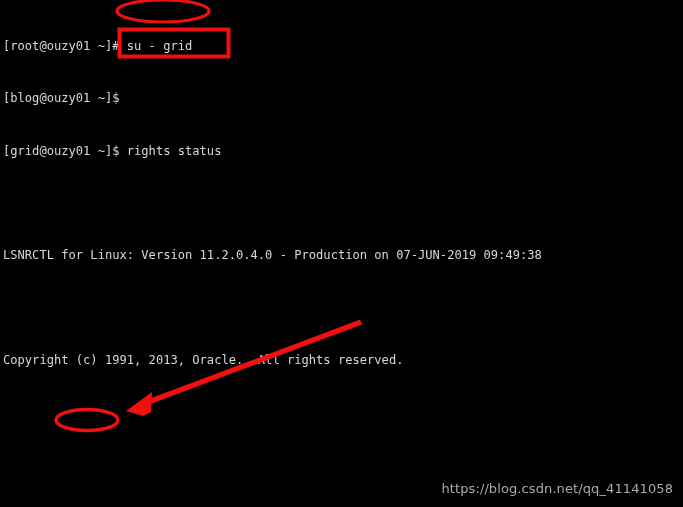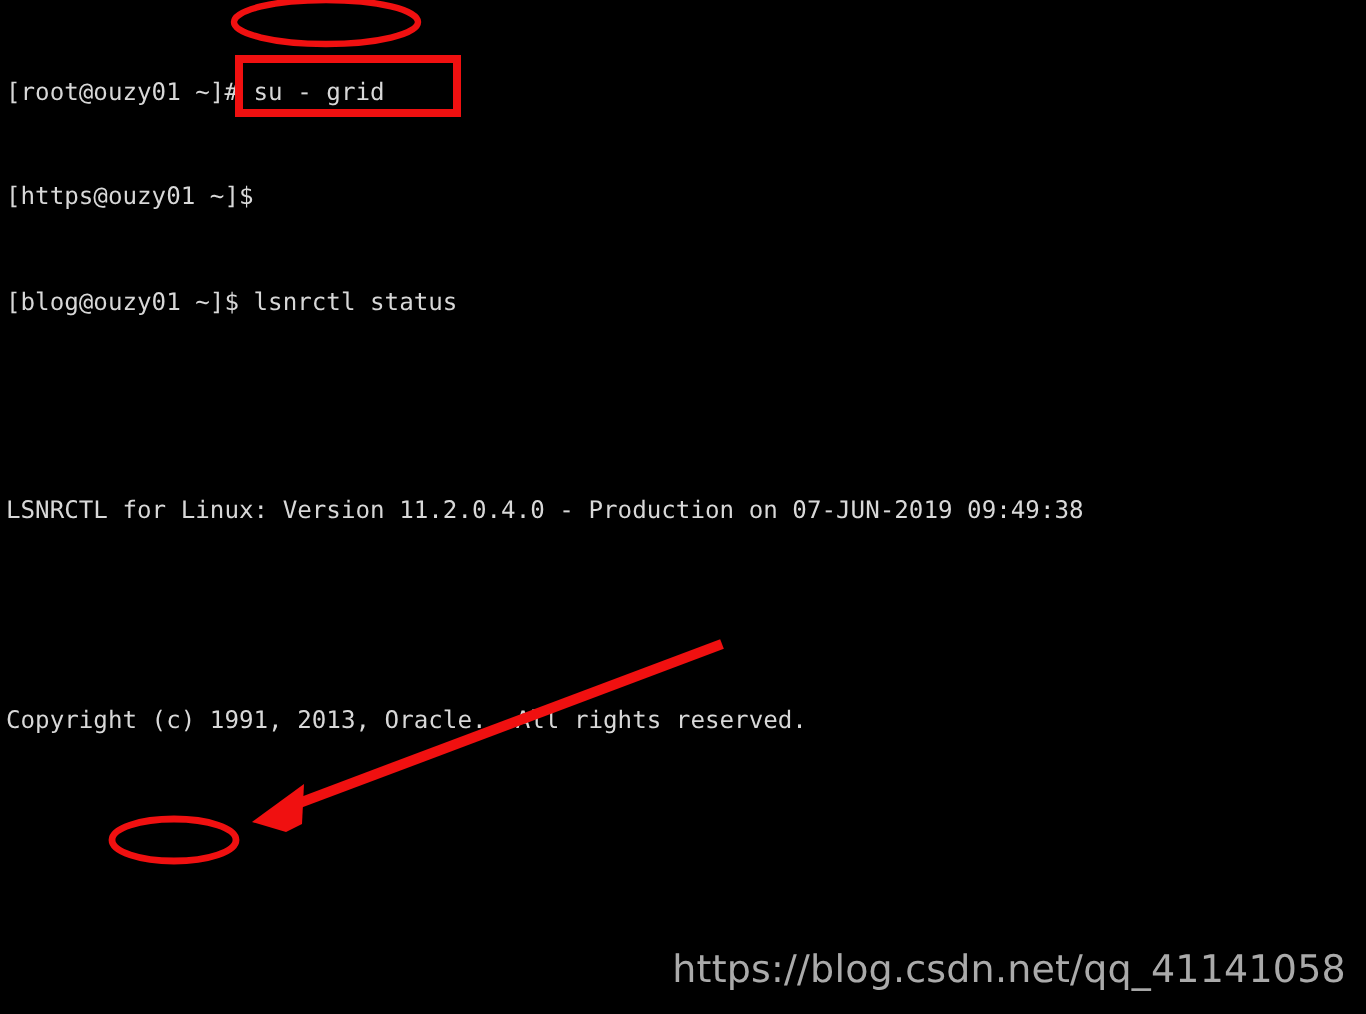--- a/index.html
+++ b/index.html
@@ -40,34 +40,34 @@
     width: 683px;
     height: 507px;
     pointer-events: none;
   }
   #watermark {
     position: absolute;
     right: 10px;
     bottom: 11px;
     color: #b9b9b9;
     font-family: "DejaVu Sans", "Liberation Sans", sans-serif;
-    font-size: 19px;
+    font-size: 13px;
     letter-spacing: 0.1px;
     opacity: 0.92;
   }
 </style>
 </head>
 <body>
 
 <div id="screen">
 
   <div id="terminal">
     <div class="line">[root@ouzy01 ~]# su - grid</div>
-    <div class="line">[https@ouzy01 ~]$</div>
-    <div class="line">[blog@ouzy01 ~]$ lsnrctl status</div>
+    <div class="line">[blog@ouzy01 ~]$</div>
+    <div class="line">[grid@ouzy01 ~]$ rights status</div>
     <div class="line"></div>
     <div class="line">LSNRCTL for Linux: Version 11.2.0.4.0 - Production on 07-JUN-2019 09:49:38</div>
     <div class="line"></div>
     <div class="line">Copyright (c) 1991, 2013, Oracle.  All rights reserved.</div>
     <div class="line"></div>
     
     
     
     
     

